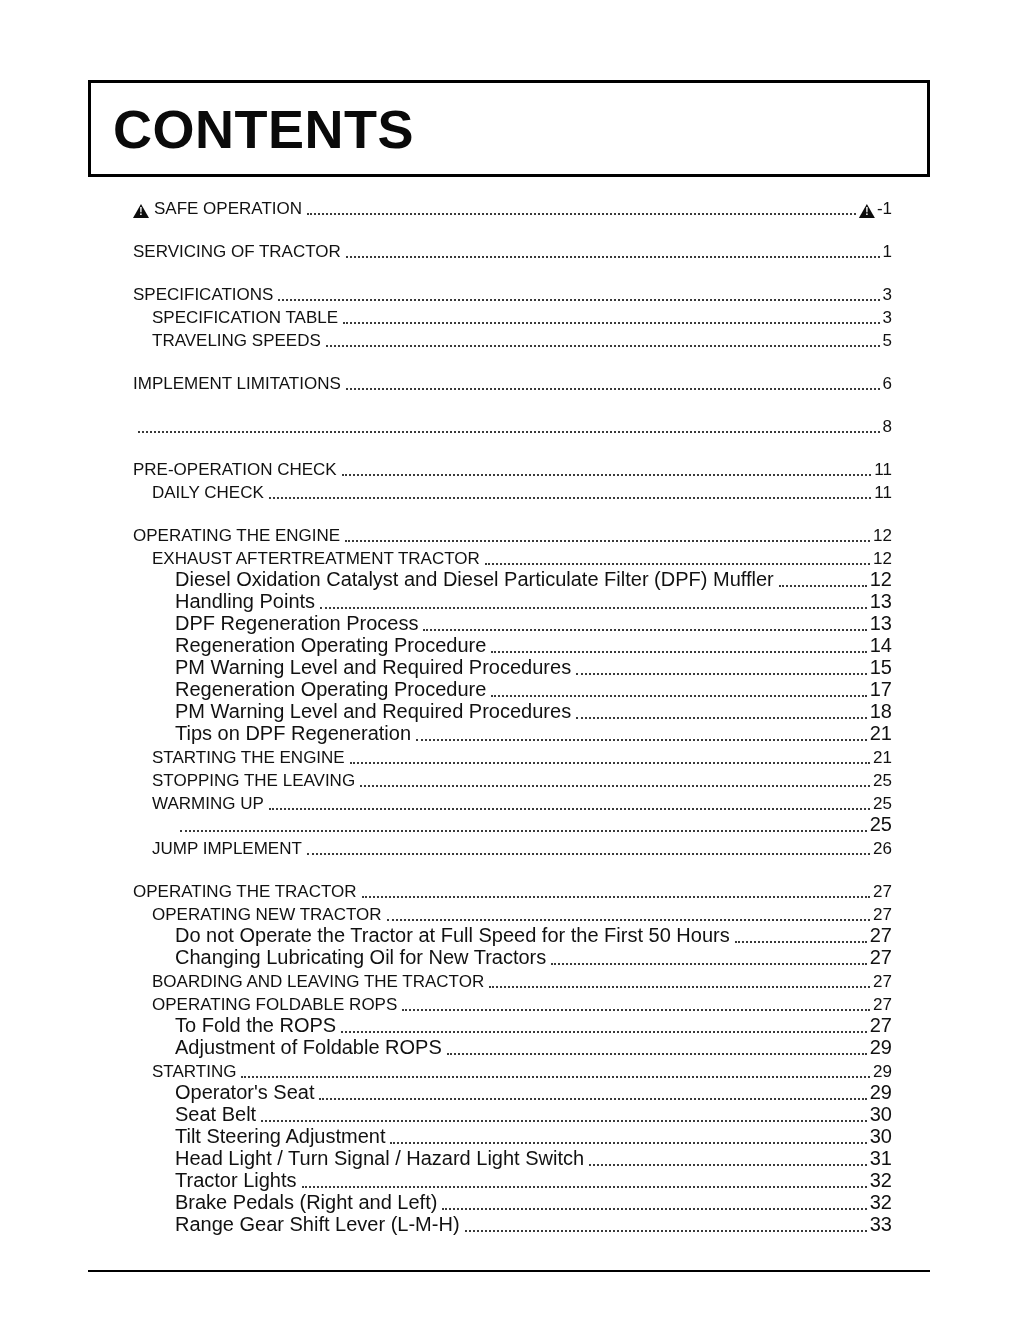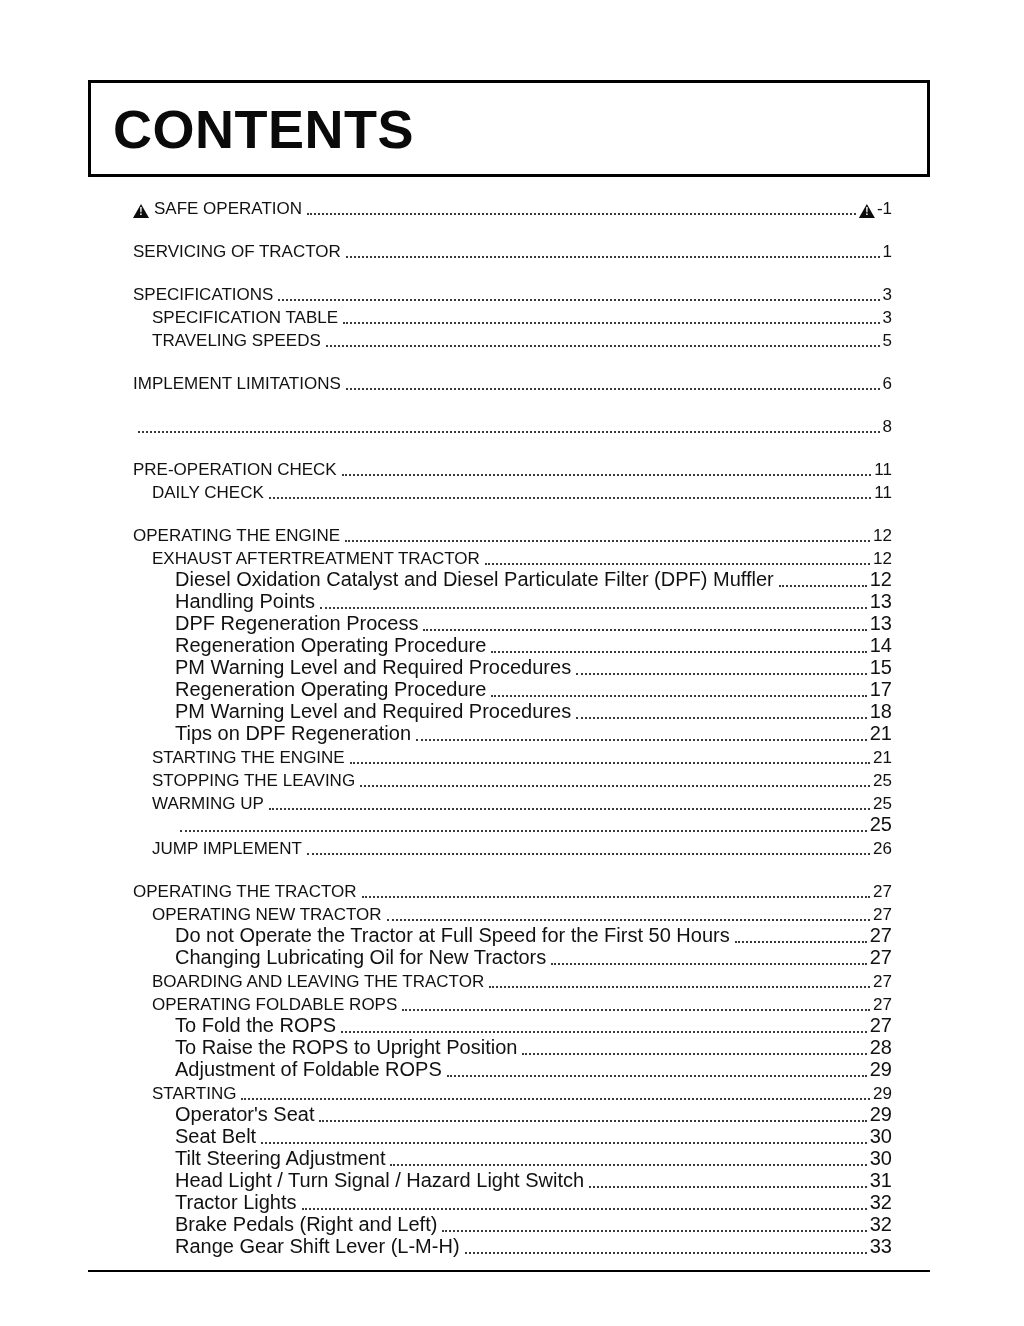--- a/index.html
+++ b/index.html
@@ -442,31 +442,20 @@
     </span>
     <span class="dots"></span>
     <span class="page">
 
       <span class="page-text">27</span>
     </span>
   </div>
         <div class="row lv2">
     <span class="label">
 
-      <span class="label-text">To Raise the ROPS to Upright Position</span>
-    </span>
-    <span class="dots"></span>
-    <span class="page">
-
-      <span class="page-text">28</span>
-    </span>
-  </div>
-        <div class="row lv2">
-    <span class="label">
-
       <span class="label-text">Adjustment of Foldable ROPS</span>
     </span>
     <span class="dots"></span>
     <span class="page">
 
       <span class="page-text">29</span>
     </span>
   </div>
         <div class="row lv1">
     <span class="label">

